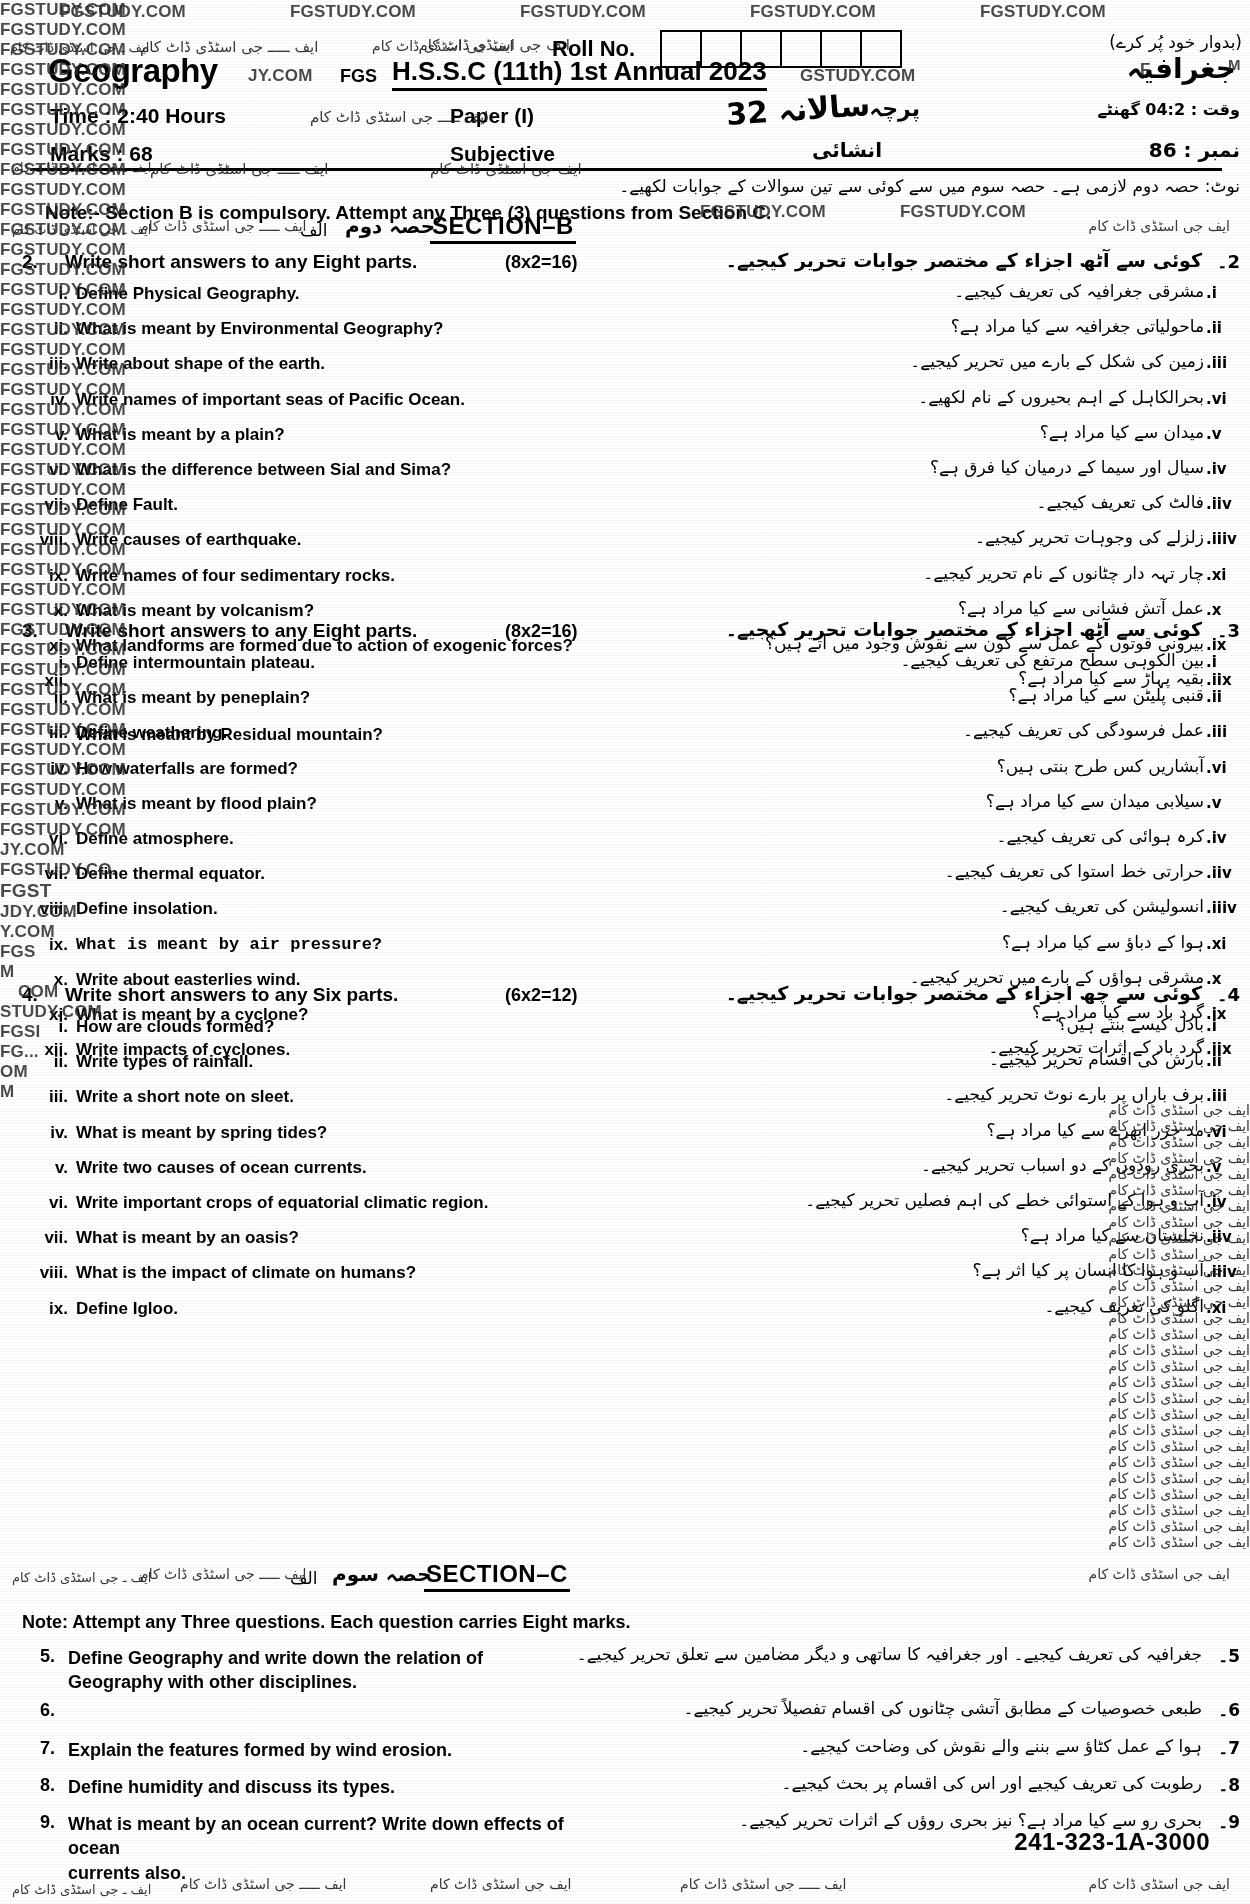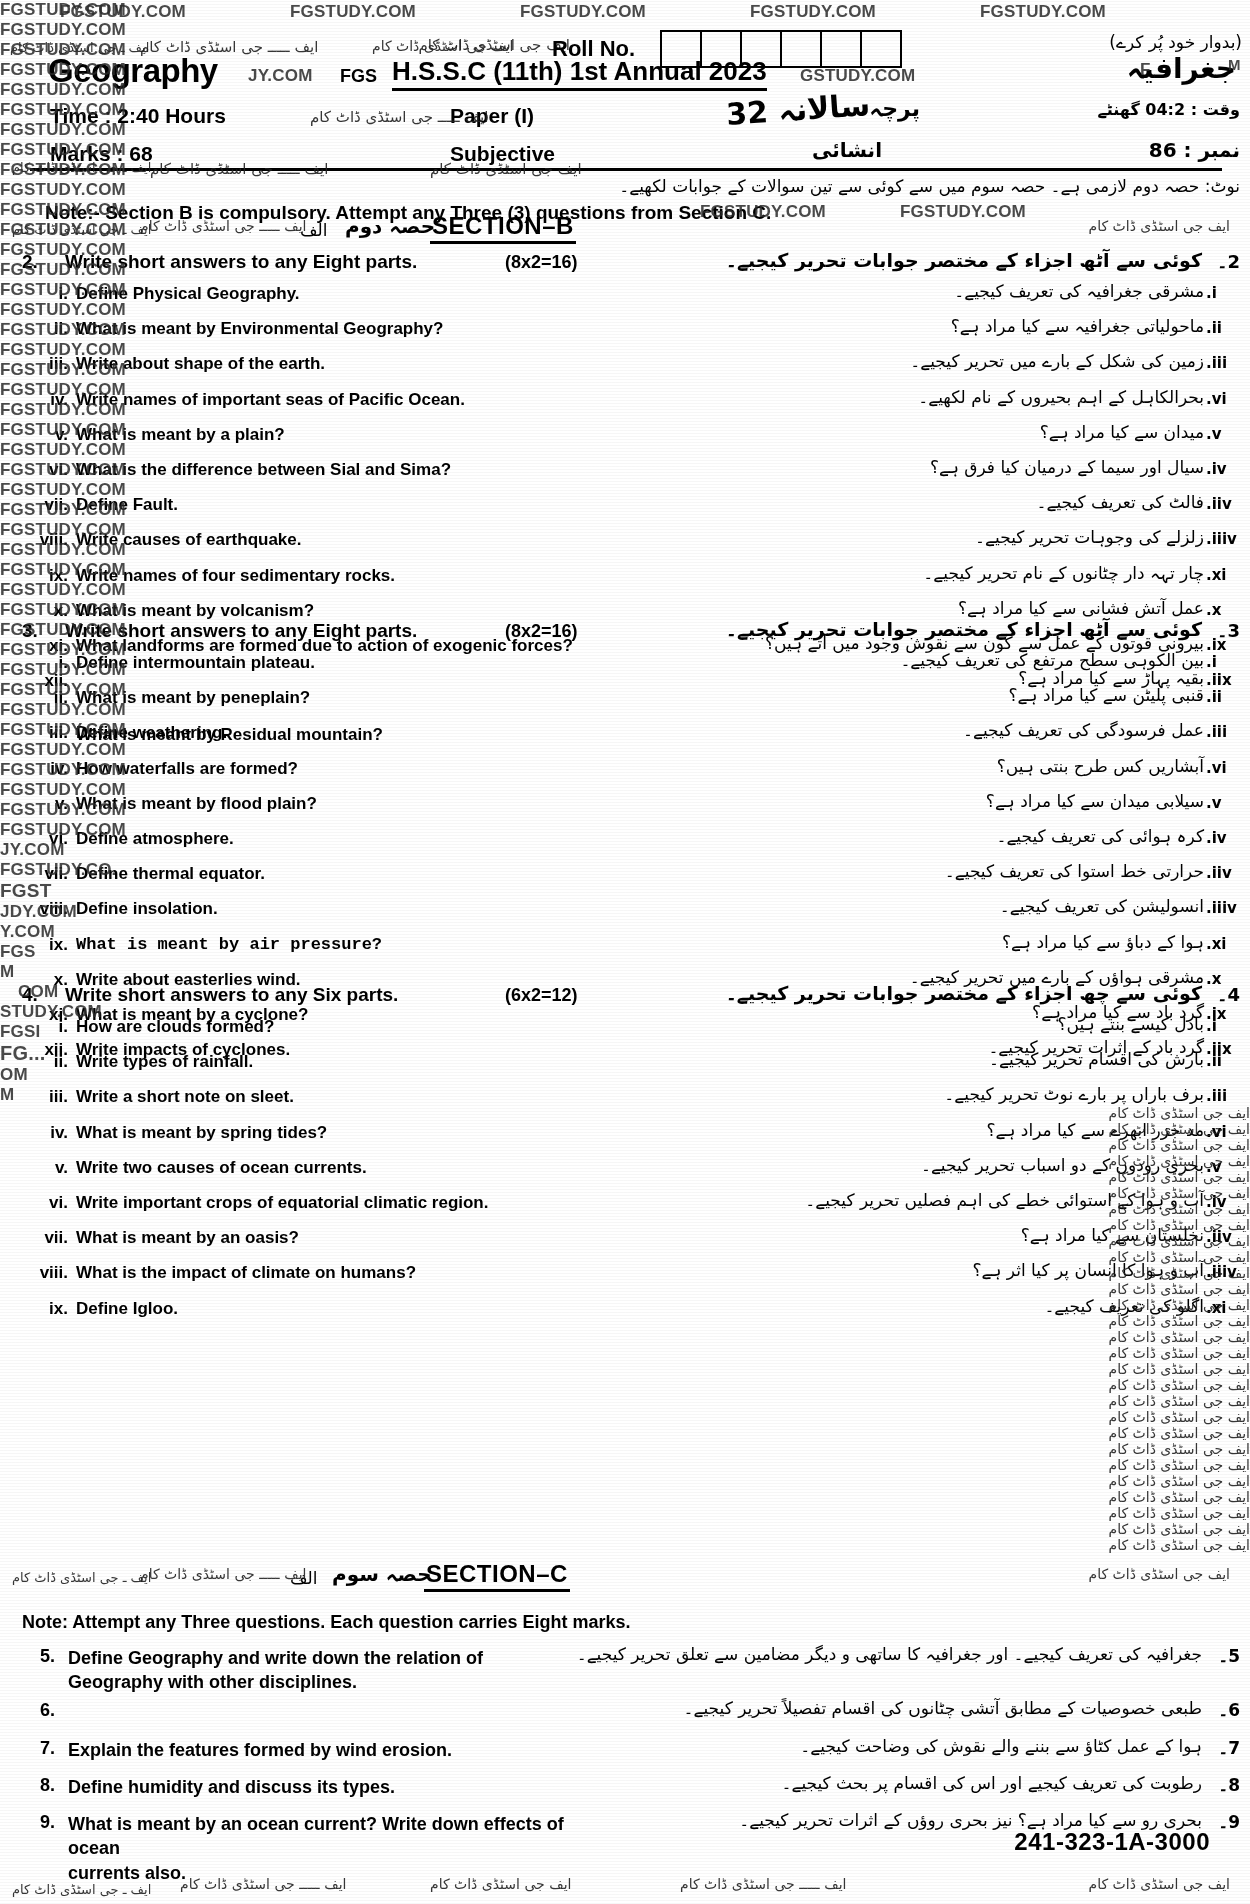--- a/index.html
+++ b/index.html
@@ -367,21 +367,21 @@
       <div class="wm" style="left:296px;top:272px;font-size:17px;">JY.COM</div>
       <div class="wm" style="left:700px;top:425px;font-size:17px;">FGSTUDY.CO.</div>
       <div class="wm" style="left:600px;top:350px;font-size:19px;">FGST</div>
       <div class="wm" style="left:292px;top:655px;font-size:17px;">JDY.COM</div>
       <div class="wm" style="left:390px;top:348px;font-size:17px;">Y.COM</div>
       <div class="wm" style="left:840px;top:822px;font-size:17px;">FGS</div>
       <div class="wm" style="left:390px;top:1432px;font-size:17px;">M</div>
       <div class="wm" style="left:348px;top:1222px;font-size:17px;margin-left:18px;">COM</div>
       <div class="wm" style="left:255px;top:962px;font-size:17px;">STUDY.COM</div>
       <div class="wm" style="left:630px;top:1785px;font-size:17px;">FGSI</div>
-      <div class="wm" style="left:680px;top:1710px;font-size:20px;">FG...</div>
+      <div class="wm" style="left:680px;top:1710px;font-size:17px;">FG...</div>
       <div class="wm" style="left:340px;top:1145px;font-size:17px;">OM</div>
       <div class="wm" style="left:620px;top:1700px;font-size:17px;">M</div>
       <div class="wmu" style="left:470px;top:318px;font-size:14px;">ایف جی اسٹڈی ڈاٹ کام</div>
       <div class="wmu" style="left:790px;top:288px;font-size:14px;">ایف جی اسٹڈی ڈاٹ کام</div>
       <div class="wmu" style="left:545px;top:378px;font-size:14px;">ایف جی اسٹڈی ڈاٹ کام</div>
       <div class="wmu" style="left:790px;top:455px;font-size:14px;">ایف جی اسٹڈی ڈاٹ کام</div>
       <div class="wmu" style="left:560px;top:520px;font-size:14px;">ایف جی اسٹڈی ڈاٹ کام</div>
       <div class="wmu" style="left:660px;top:528px;font-size:14px;">ایف جی اسٹڈی ڈاٹ کام</div>
       <div class="wmu" style="left:745px;top:700px;font-size:14px;">ایف جی اسٹڈی ڈاٹ کام</div>
       <div class="wmu" style="left:478px;top:770px;font-size:14px;">ایف جی اسٹڈی ڈاٹ کام</div>

